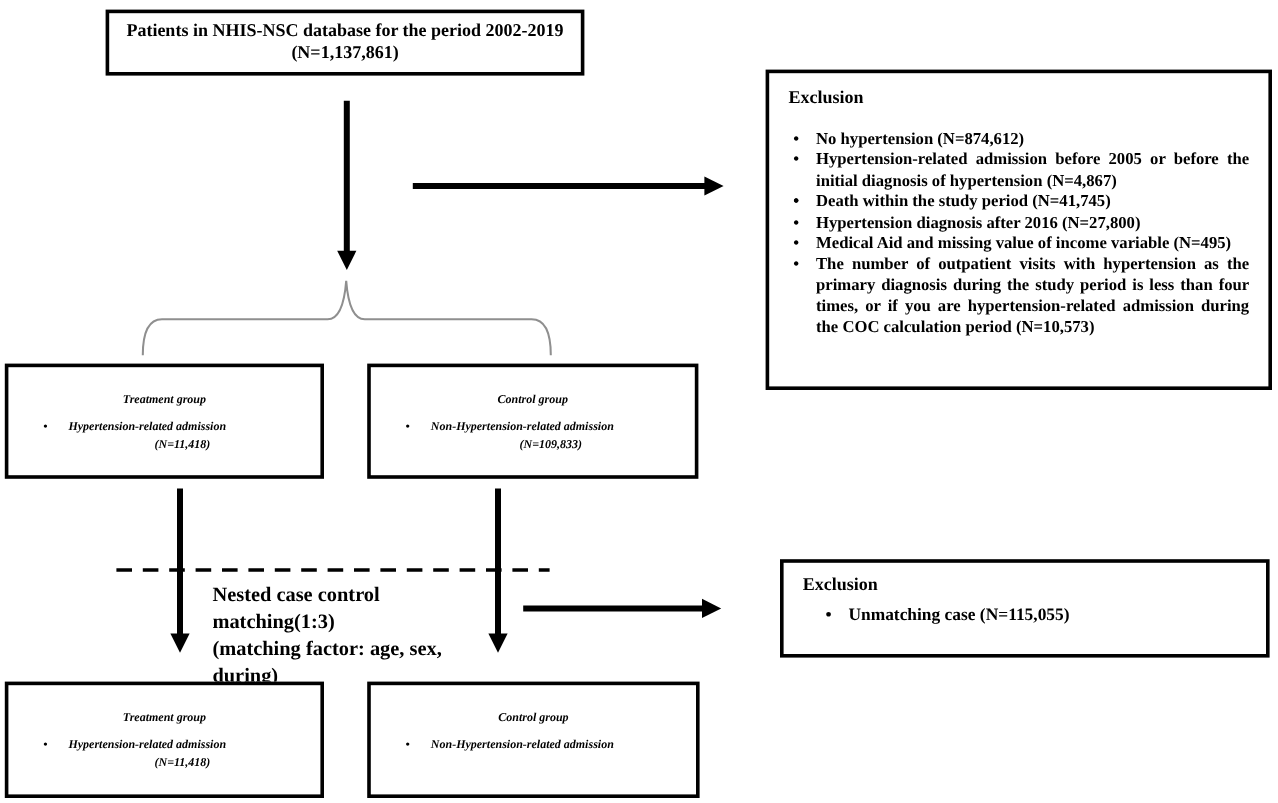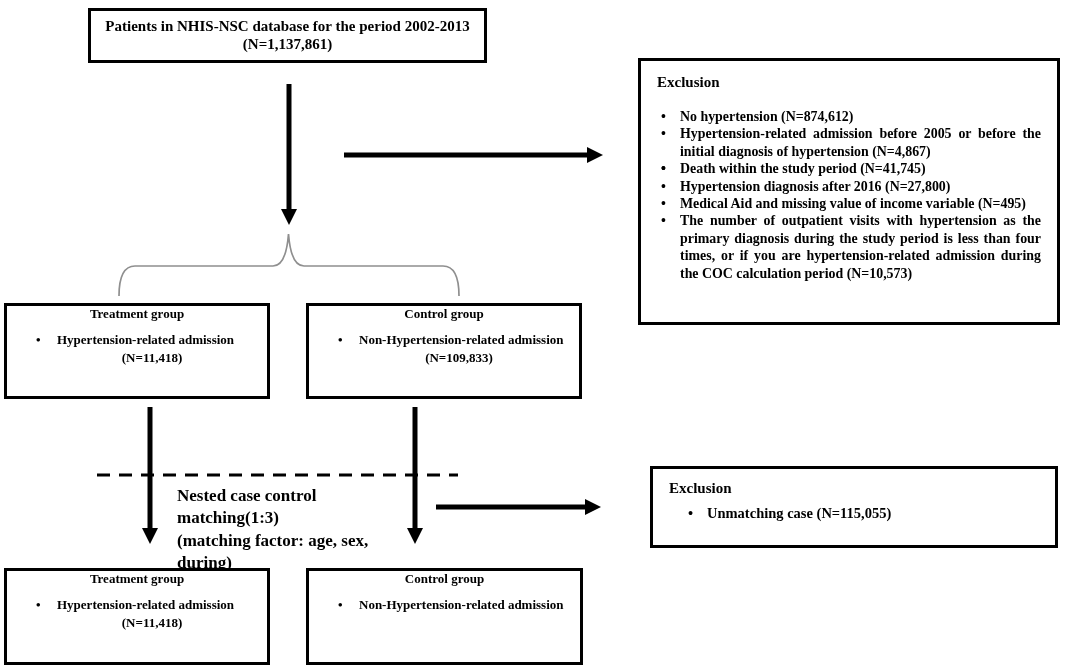--- a/index.html
+++ b/index.html
@@ -45,22 +45,22 @@
     font-weight:bold; font-size:13.9px; line-height:17.4px;
   }
   .excl-list li .bullet { position:absolute; left:4px; top:0; }
   .excl2-item {
     position:relative; margin-top:8px; padding-left:38px;
     font-weight:bold; font-size:14.5px;
   }
   .excl2-item .bullet { position:absolute; left:19px; top:0; }
   
   .group-box {
-    width:266px; height:96px; padding-top:0;
-    font-weight:bold; font-size:13px; line-height:1.2;
+    width:266px; height:96px; padding-top:22px;
+    font-weight:bold; font-size:10px; line-height:1.2;font-style:italic;
   }
   .t-mid { left:4px;  top:303px; }
   .c-mid { left:306px; top:303px; width:276px; }
   .t-bot { left:4px;  top:568px; height:97px; }
   .c-bot { left:306px; top:568px; width:277px; height:97px; }
   .group-title { text-align:center; }
   .group-item {
     position:relative; margin-top:10px; padding-left:50px;
   }
   .group-item .bullet { position:absolute; left:29px; top:0; }
@@ -102,21 +102,21 @@
 
     <line x1="97" y1="475" x2="458" y2="475" stroke="#000000" stroke-width="3" stroke-dasharray="13 9"></line>
 
     <g>
       <line x1="436" y1="507" x2="587" y2="507" stroke="#000000" stroke-width="5"></line>
       <polygon points="585,499 585,515 601,507" fill="#000000"></polygon>
     </g>
   </svg>
 
   <div class="box top-box">
-    <div>Patients in NHIS-NSC database for the period 2002-2013</div>
+    <div>Patients in NHIS-NSC database for the period 2002-2019</div>
     <div>(N=1,137,861)</div>
   </div>
 
   <div class="box excl1">
     <div class="excl-title">Exclusion</div>
     <ul class="excl-list">
       <li>
         <span class="bullet">•</span>
         <span>No hypertension (N=874,612)</span>
       </li>

